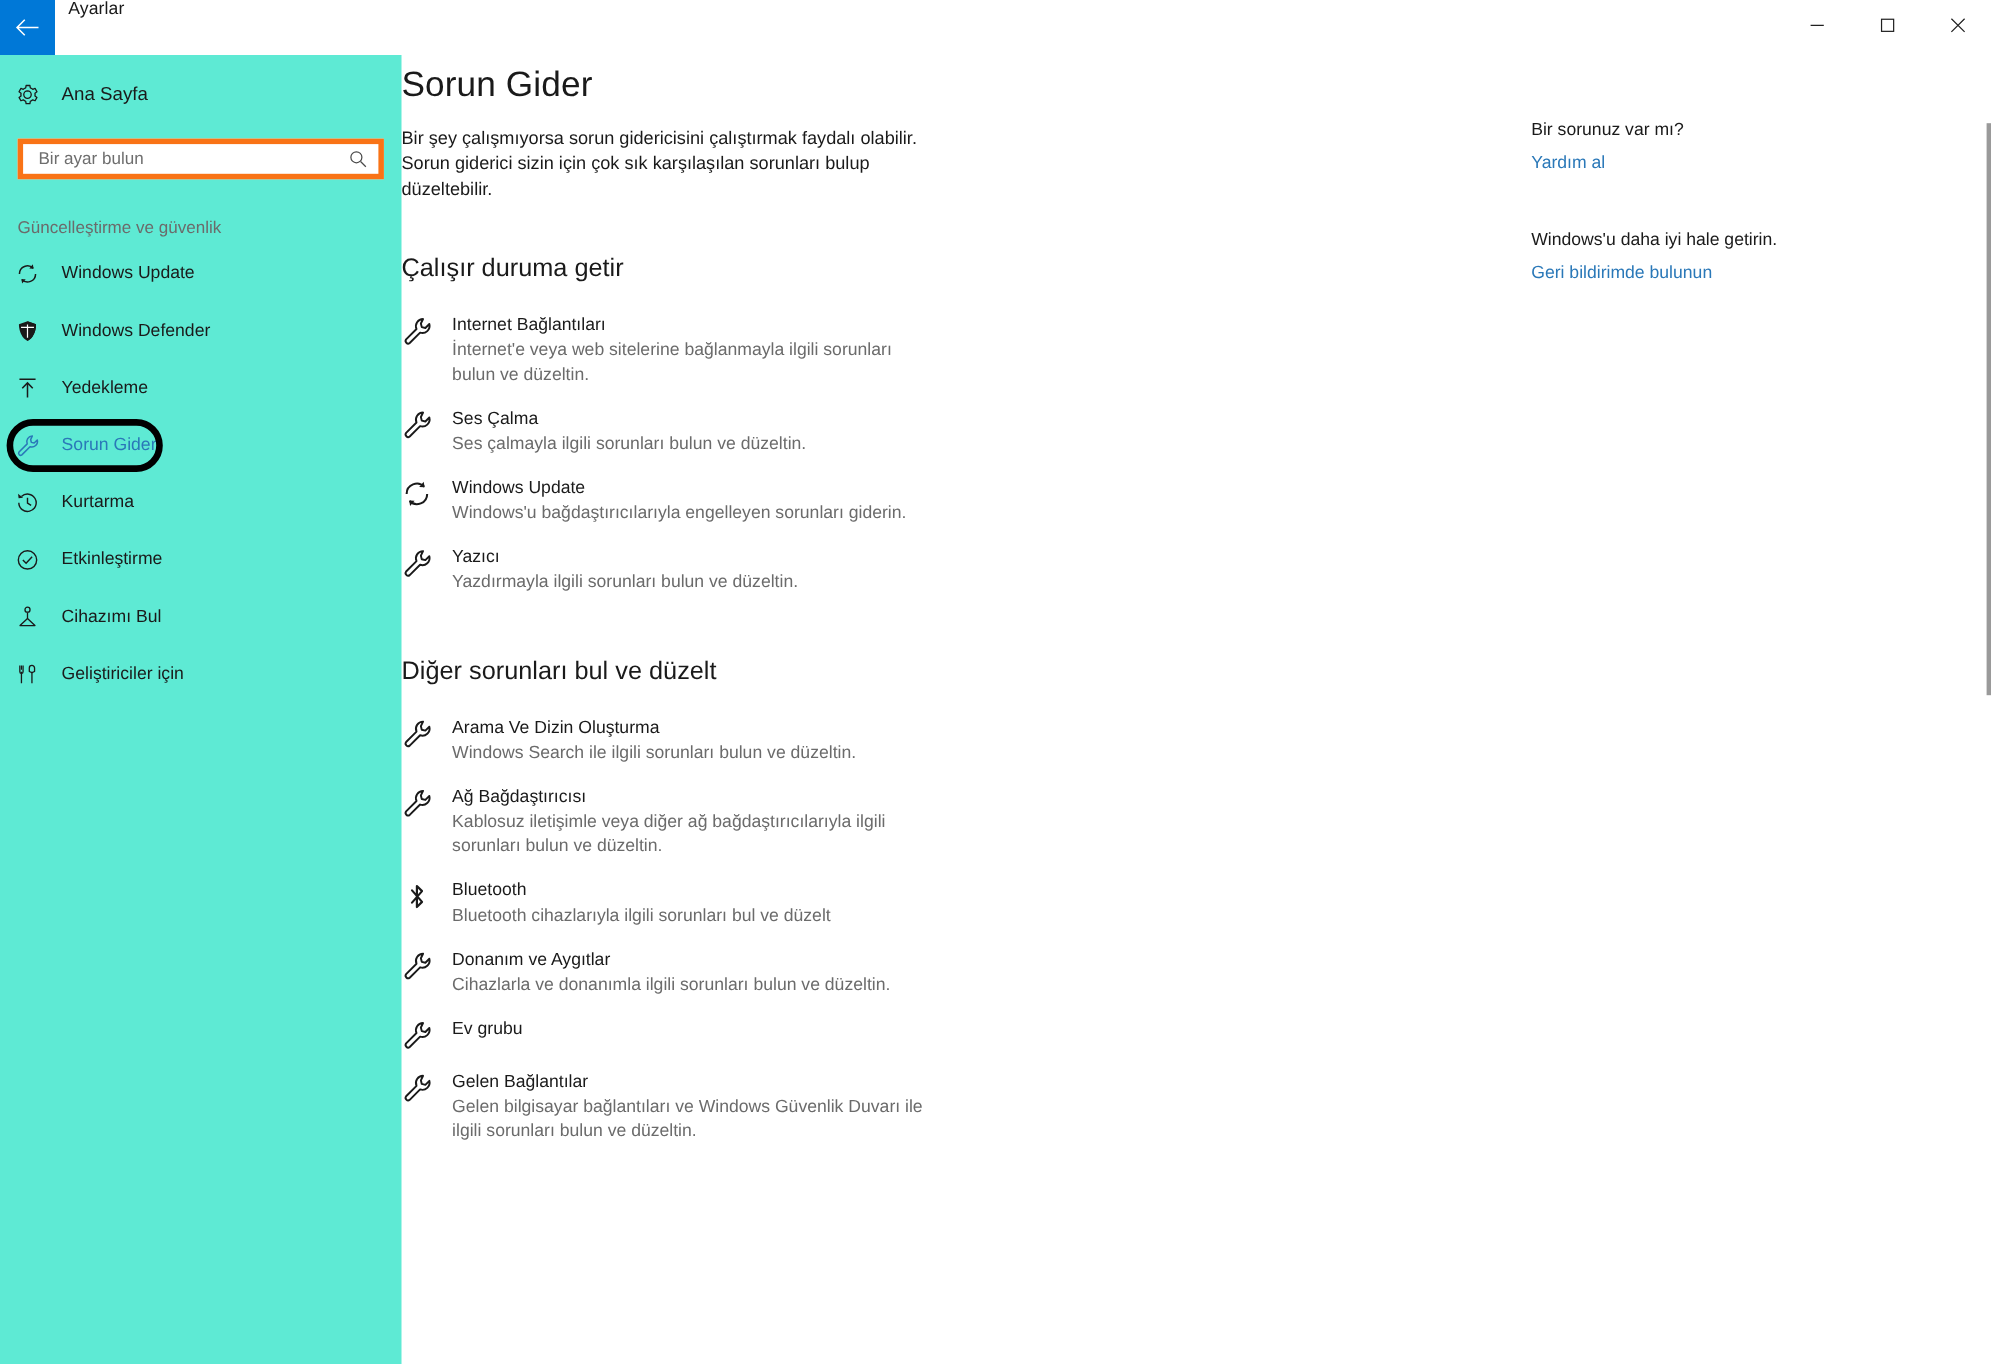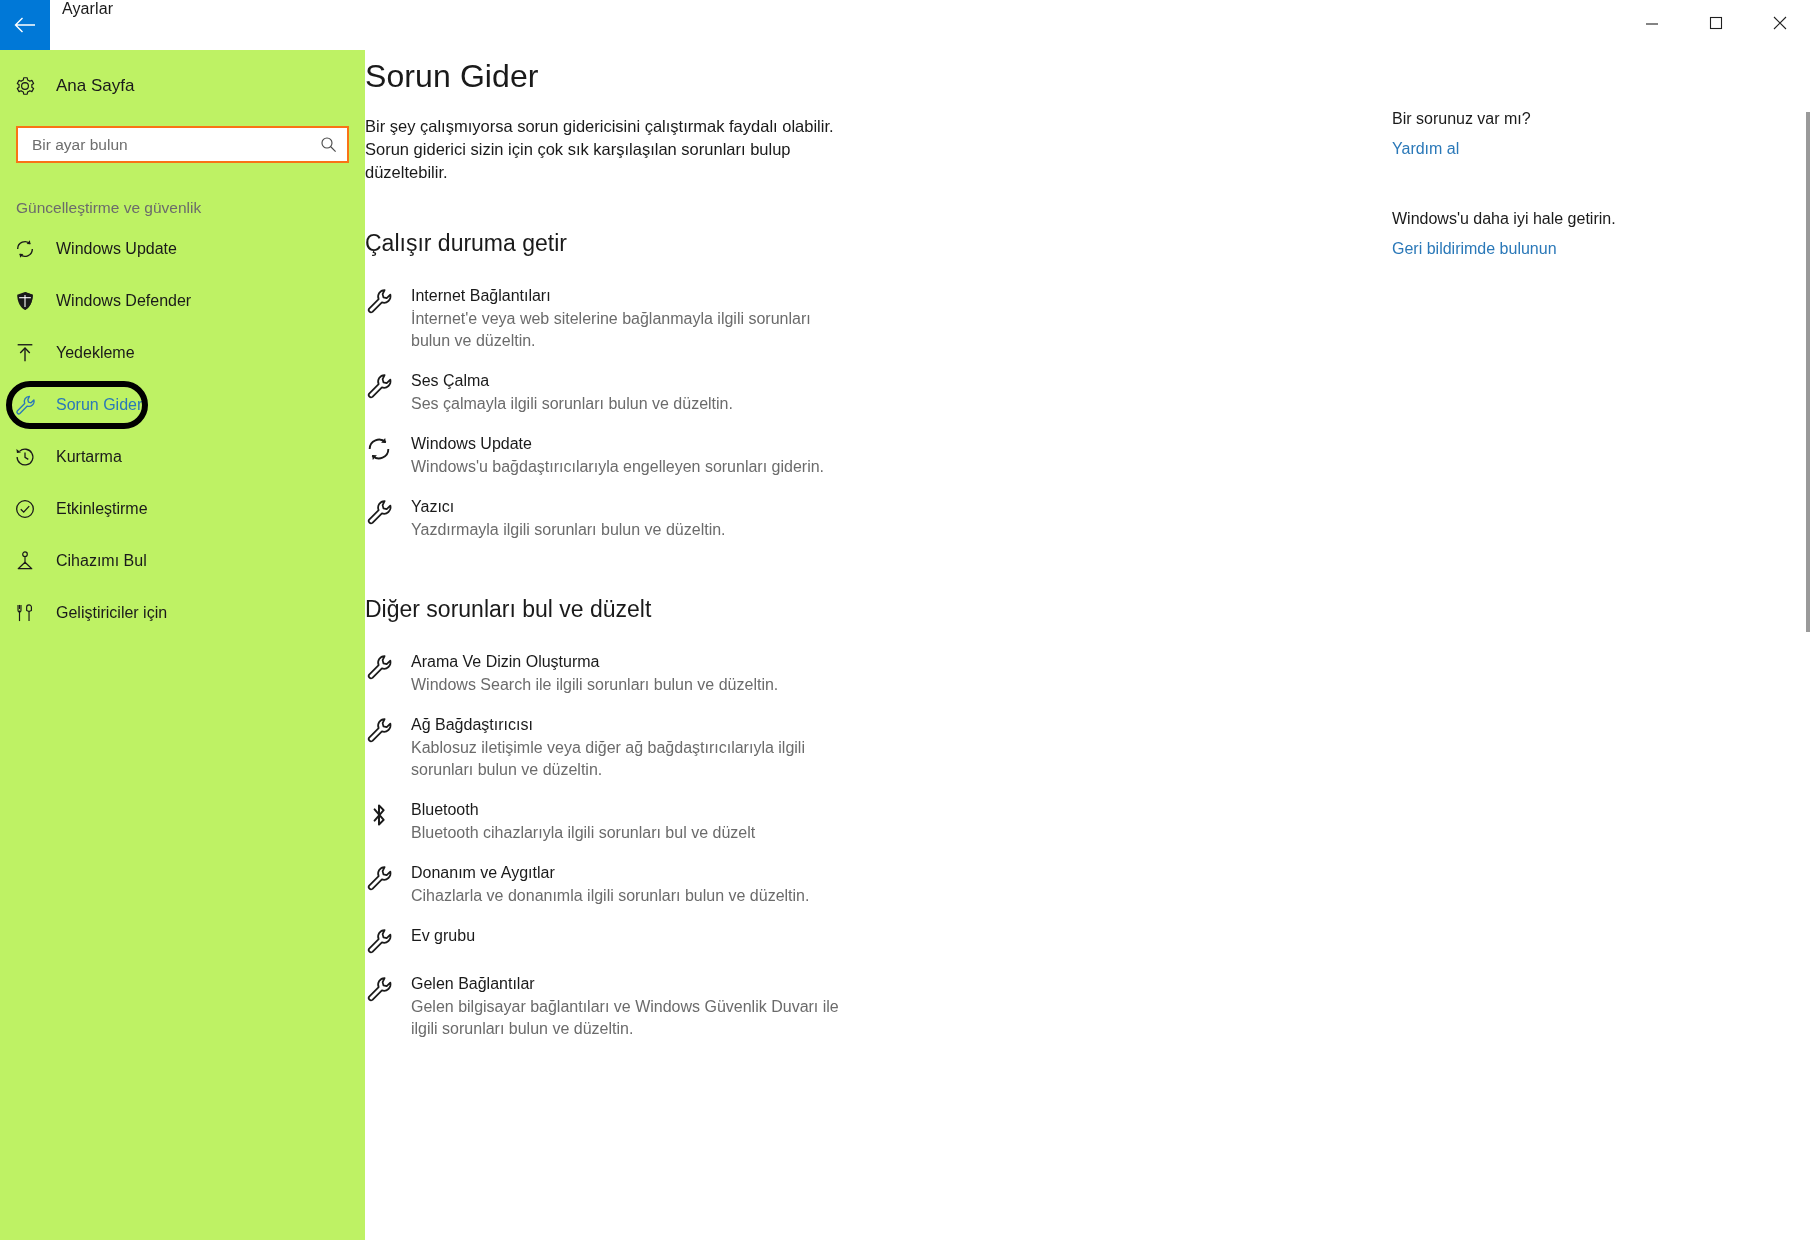--- a/index.html
+++ b/index.html
@@ -44,36 +44,36 @@
   
   .body-wrap {
     position: absolute; top: 50px; left: 0;
     width: 1812px; height: 1190px;
     display: flex;
   }
 
   
   .nav {
     width: 365px; flex: none;
-    background: #bef264;
+    background: #5eead4;
     padding-top: 12px;
     position: relative;
   }
   .nav-home {
     display: flex; align-items: center;
     height: 48px; padding-left: 14px;
     cursor: pointer;
   }
   .nav-home .ico { width: 34px; display:flex; align-items:center; justify-content:flex-start; }
   .nav-home .lbl { font-size: 17px; margin-left: 8px; color: #1a1a1a; }
 
   .search-wrap {
     margin: 16px 16px 0 16px;
     height: 37px;
-    border: 2px solid #f97316;
+    border: 5px solid #f97316;
     background: #ffffff;
     display: flex; align-items: center;
     position: relative;
   }
   .search-wrap input {
     border: 0; outline: 0; background: transparent;
     flex: 1; height: 100%;
     padding: 0 32px 0 14px;
     font-size: 15.5px;
     font-family: "Liberation Sans", sans-serif;

